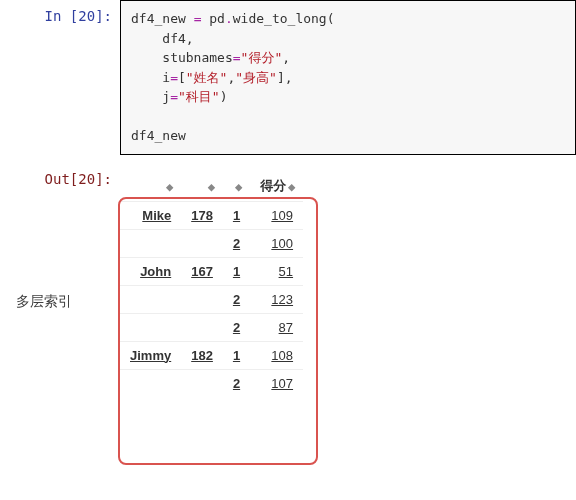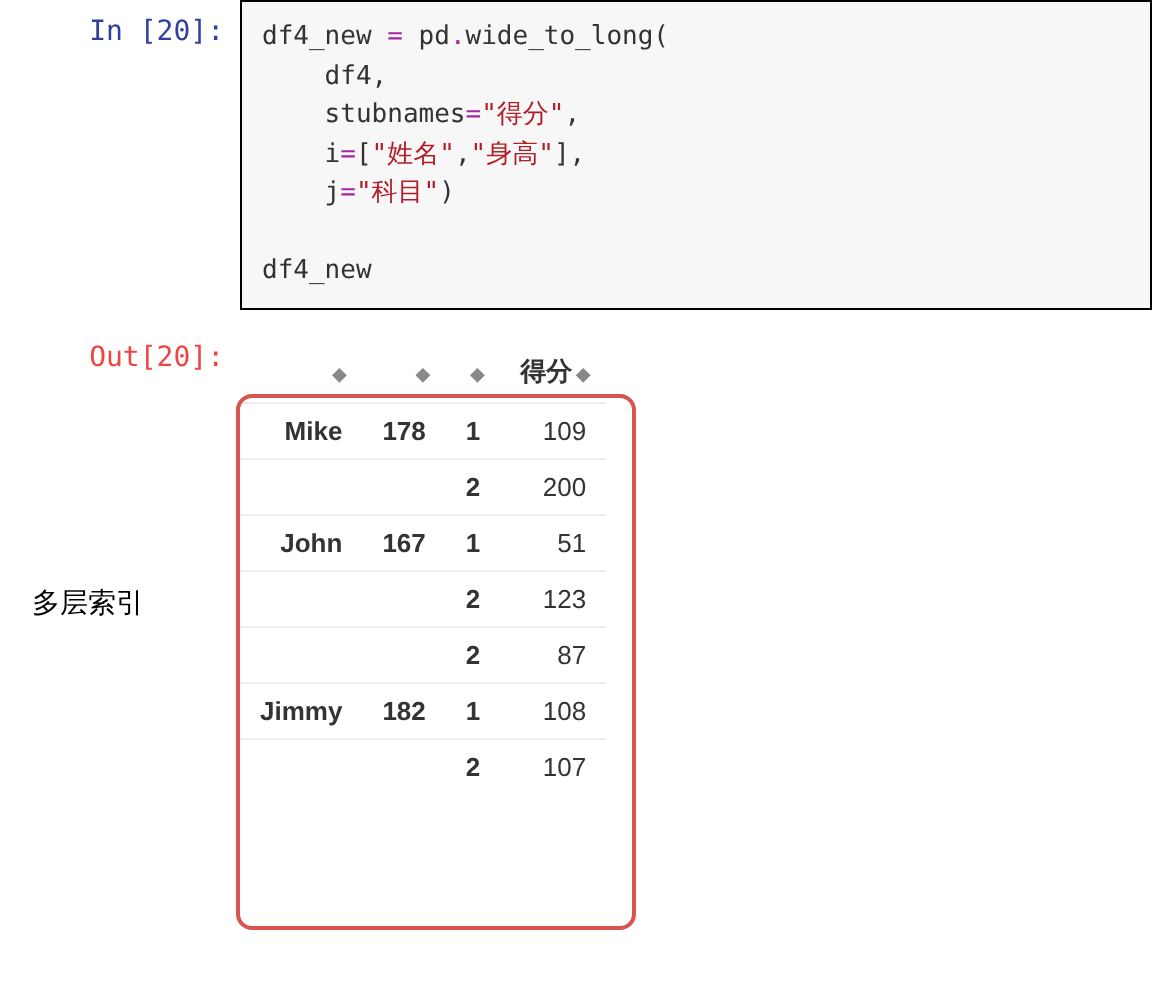--- a/index.html
+++ b/index.html
@@ -17,21 +17,21 @@
   }
   .prompt {
     width: 120px;
     min-width: 120px;
     text-align: right;
     padding: 8px 8px 0 0;
     font-family: "Menlo", "Consolas", monospace;
     font-size: 14px;
   }
   .in-prompt { color: #303F9F; padding-left: 44px; }
-  .out-prompt { color: #ef4444; }
+  .out-prompt { color: #7f1d1d; }
   .code-area {
     flex: 1;
     background: #f7f7f7;
     border: 1px solid #000000;
     padding: 8px 10px;
     font-family: "Menlo", "Consolas", monospace;
     font-size: 13px;
     line-height: 1.5;
     white-space: pre;
     color: #333;
@@ -40,21 +40,21 @@
   .code-str { color: #b31d28; }
   .out-content {
     flex: 1;
     padding: 8px 0 0 0;
     position: relative;
   }
   .annot {
     position: absolute;
     left: -104px;
     top: 130px;
-    color: #000000;
+    color: #404040;
     font-size: 14px;
   }
   .redbox {
     position: absolute;
     border: 2px solid #d9534f;
     border-radius: 8px;
     pointer-events: none;
   }
   table.df {
     border-collapse: collapse;
@@ -73,21 +73,21 @@
   table.df thead tr.top th {
     border-bottom: none;
   }
   .sort {
     font-size: 9px;
     color: #888;
     letter-spacing: -2px;
     margin-left: 2px;
   }
   .idx { font-weight: bold; }
-  tbody tr { border-top: 1px solid #eee; }
+  tbody tr { border-top: 1px solid #eee; text-decoration: underline; }
 </style>
 </head>
 <body>
 
 <div class="cell">
   <div class="prompt in-prompt">In [20]:</div>
   <div class="code-area"><span>df4_new </span><span class="code-op">=</span><span> pd</span><span class="code-op">.</span><span>wide_to_long(</span>
 <span>    df4,</span>
 <span>    stubnames</span><span class="code-op">=</span><span class="code-str">"得分"</span><span>,</span>
 <span>    i</span><span class="code-op">=</span><span>[</span><span class="code-str">"姓名"</span><span>,</span><span class="code-str">"身高"</span><span>],</span>
@@ -113,21 +113,21 @@
         <tr>
             <td class="idx">Mike</td>
             <td class="idx">178</td>
             <td class="idx">1</td>
             <td>109</td>
           </tr>
         <tr>
             <td class="idx"></td>
             <td class="idx"></td>
             <td class="idx">2</td>
-            <td>200</td>
+            <td>100</td>
           </tr>
         <tr>
             <td class="idx">John</td>
             <td class="idx">167</td>
             <td class="idx">1</td>
             <td>51</td>
           </tr>
         <tr>
             <td class="idx"></td>
             <td class="idx"></td>

